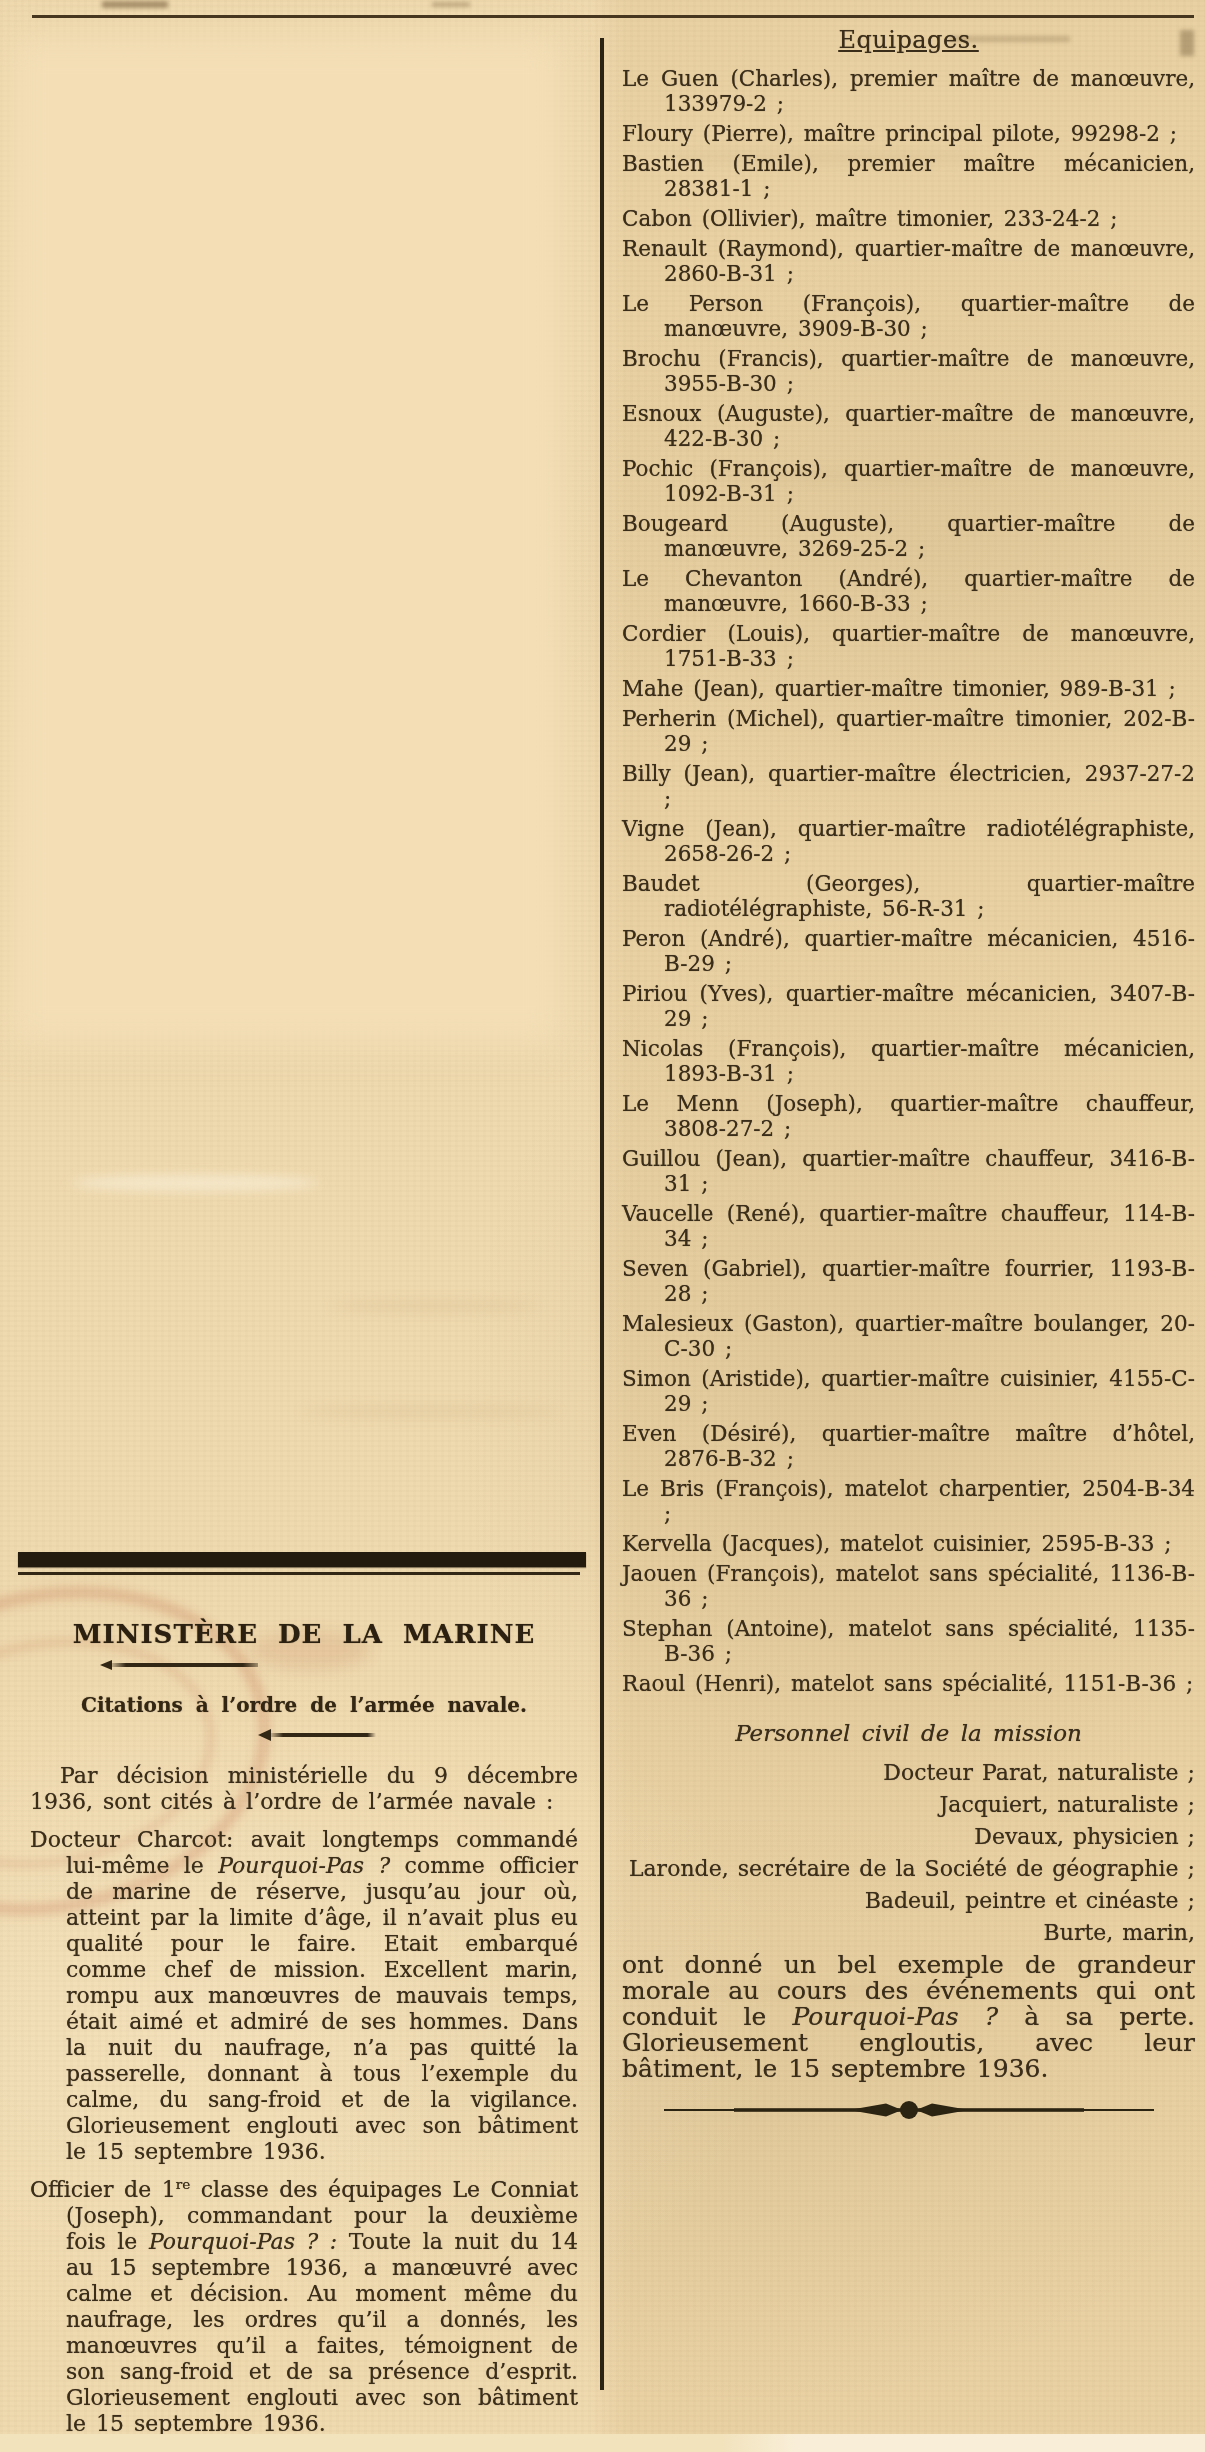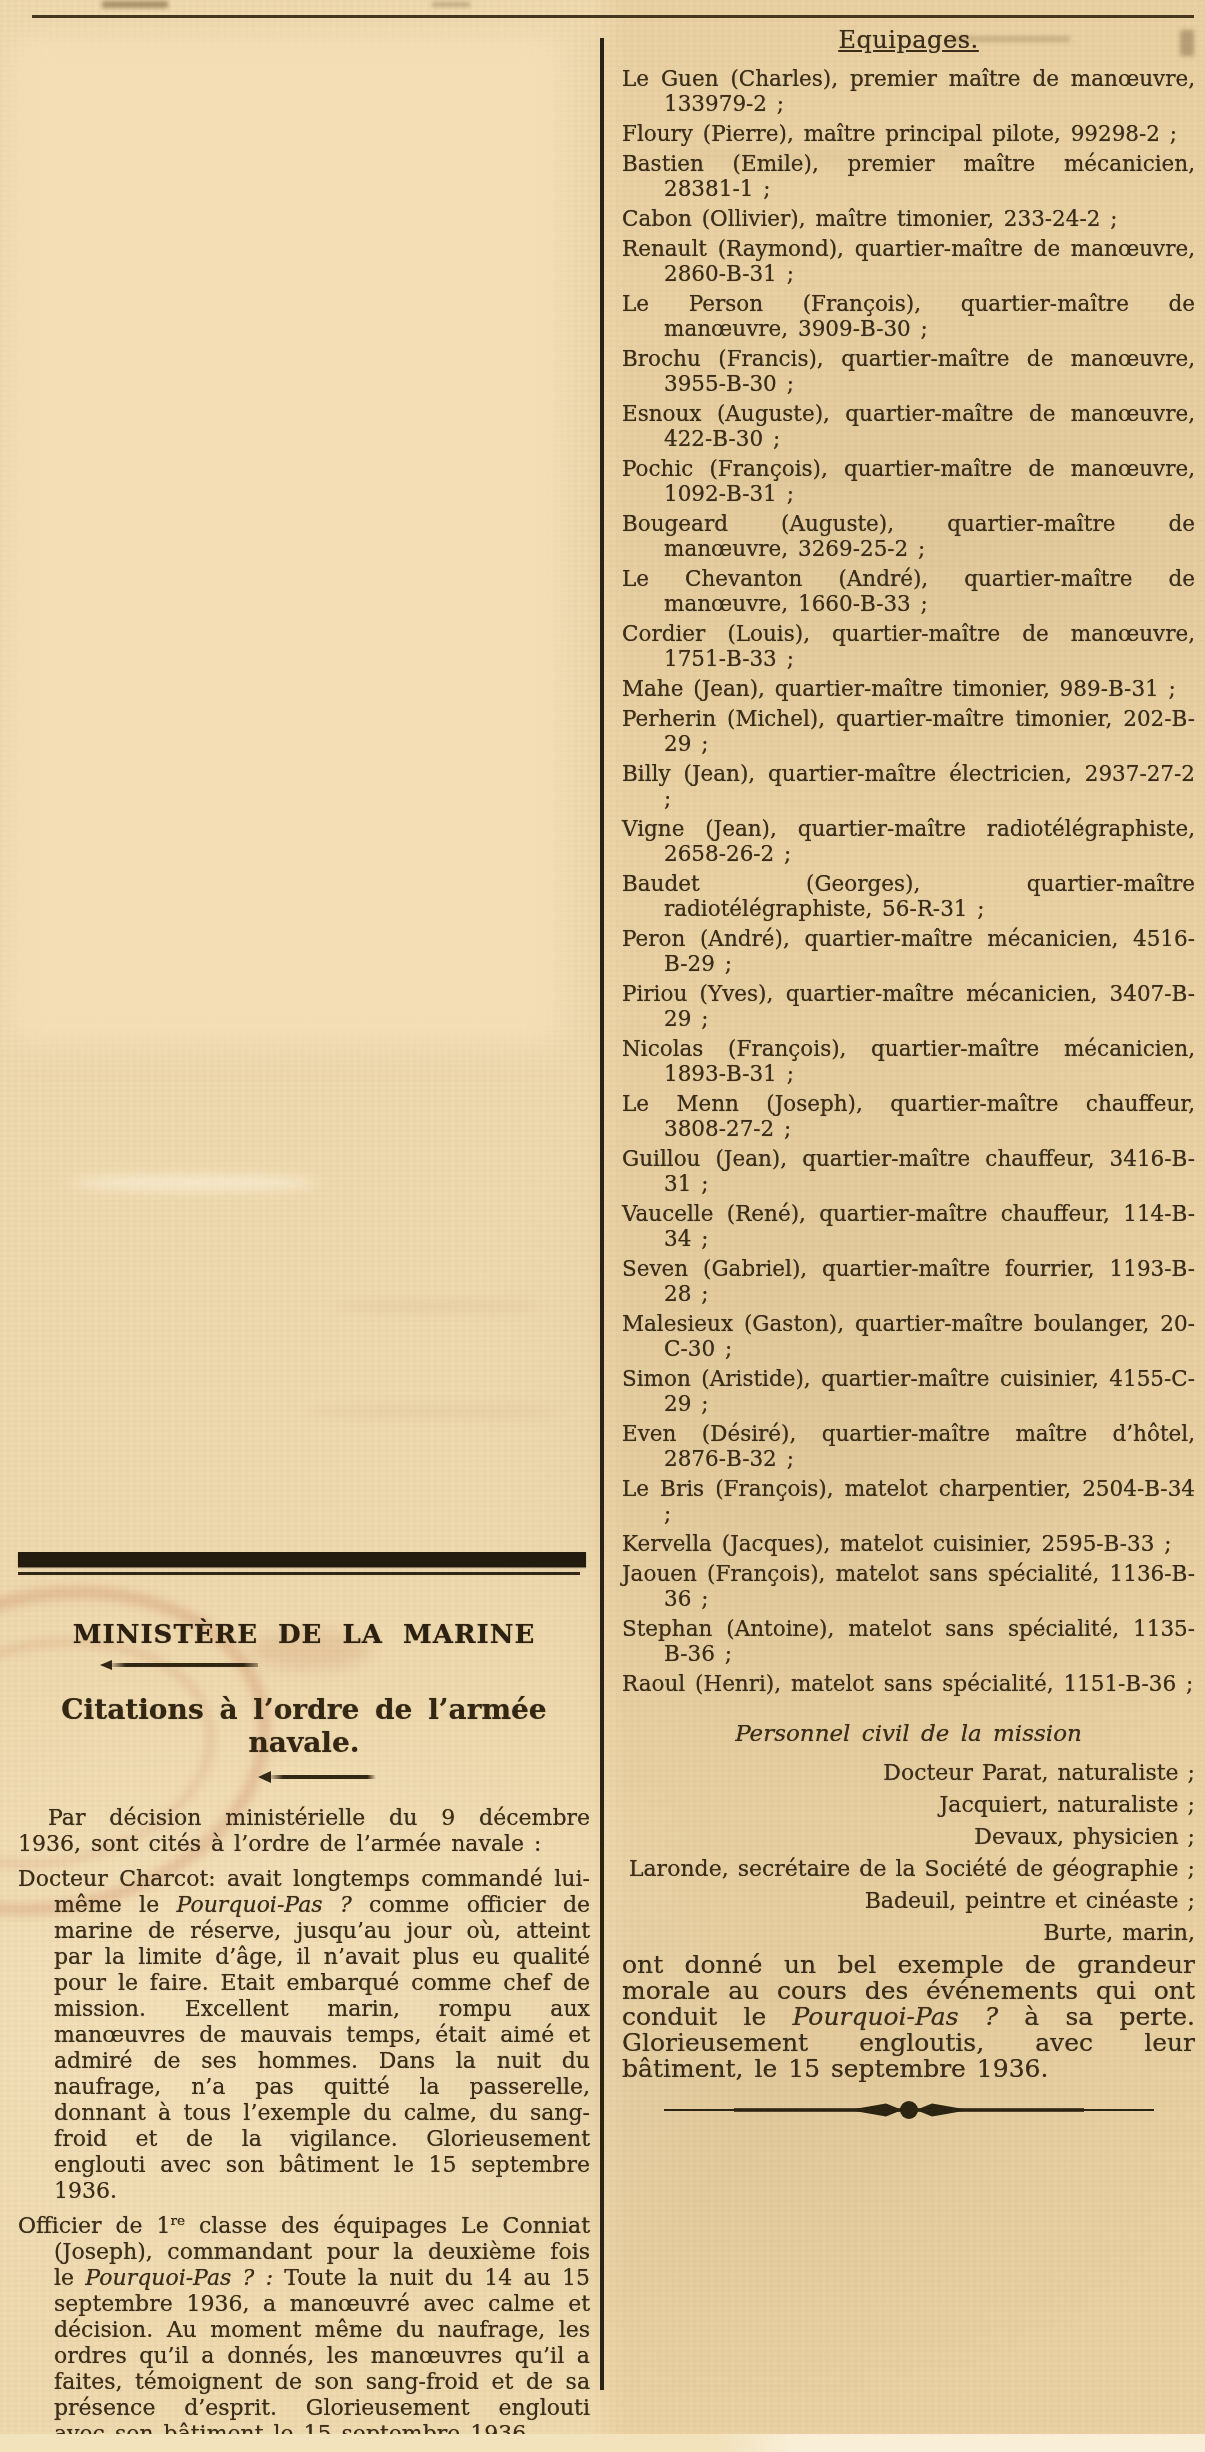--- a/index.html
+++ b/index.html
@@ -58,29 +58,29 @@
     margin:44px 0 0 0;text-align:center;
     font-size:26px;font-weight:bold;letter-spacing:1px;word-spacing:10px;
     color:#2c2110;text-shadow:0 0 1px rgba(44,33,16,.65);
   }
   .title-rule{position:relative;width:150px;height:4px;margin:14px auto 0 90px;
     background:linear-gradient(90deg,rgba(0,0,0,0),#322715 12%,#322715 90%,rgba(50,39,21,.4));}
   .title-rule .tip{position:absolute;left:-8px;top:-3px;width:0;height:0;
     border-right:12px solid #322715;border-top:5px solid rgba(0,0,0,0);border-bottom:5px solid rgba(0,0,0,0);}
   .subtitle{
     margin:26px 0 0 0;text-align:center;
-    font-size:28px;font-weight:bold;word-spacing:6px;
+    font-size:20px;font-weight:bold;word-spacing:6px;
     color:#33271414;color:#332714;text-shadow:0 0 1px rgba(51,39,20,.6);
   }
   .arrow-rule{position:relative;width:108px;height:4px;margin:16px auto 0 250px;
     background:linear-gradient(90deg,rgba(0,0,0,0),#322715 14%,#322715 92%,rgba(0,0,0,0));}
   .arrow-rule .tip{position:absolute;left:-10px;top:-4px;width:0;height:0;
     border-right:13px solid #322715;border-top:6px solid rgba(0,0,0,0);border-bottom:6px solid rgba(0,0,0,0);}
   .col-left p{
-    margin:0;font-size:22px;line-height:26px;text-align:justify;
+    margin:12px;font-size:22px;line-height:26px;text-align:justify;
     word-spacing:3px;text-shadow:0 0 0.7px rgba(58,45,26,.75);
   }
   .intro{margin-top:26px !important;text-indent:30px;}
   .cit{margin-top:9px !important;padding-left:36px;text-indent:-36px;}
   .cit i{font-style:italic;}
   .cit sup{font-size:0.62em;vertical-align:super;line-height:0;}
 
   
   .col-right{position:absolute;left:622px;top:26px;width:573px;}
   .crew-head{margin:0;text-align:center;font-size:24px;font-weight:normal;

